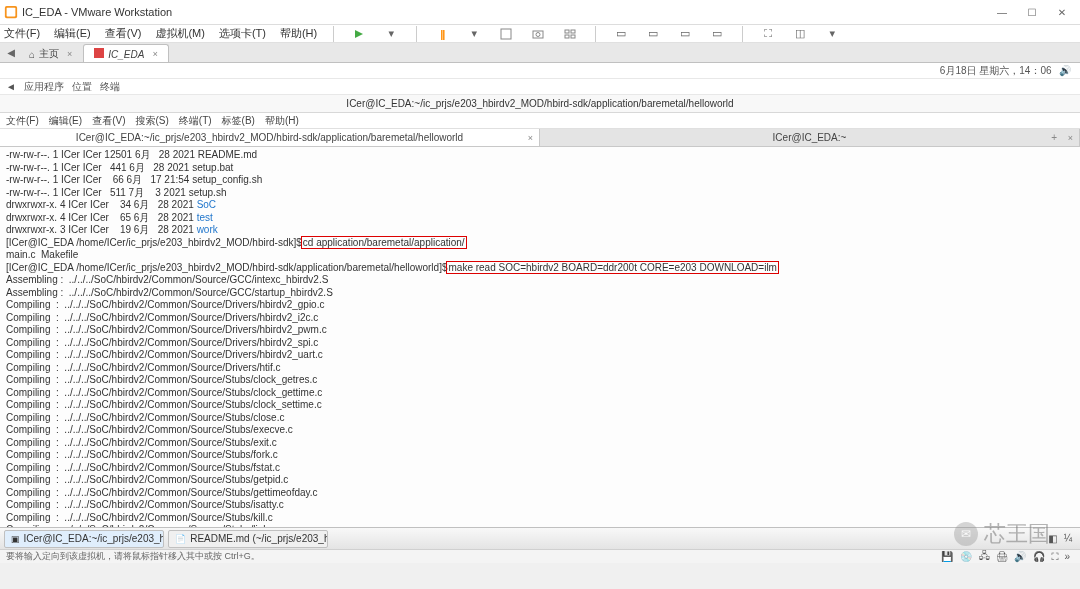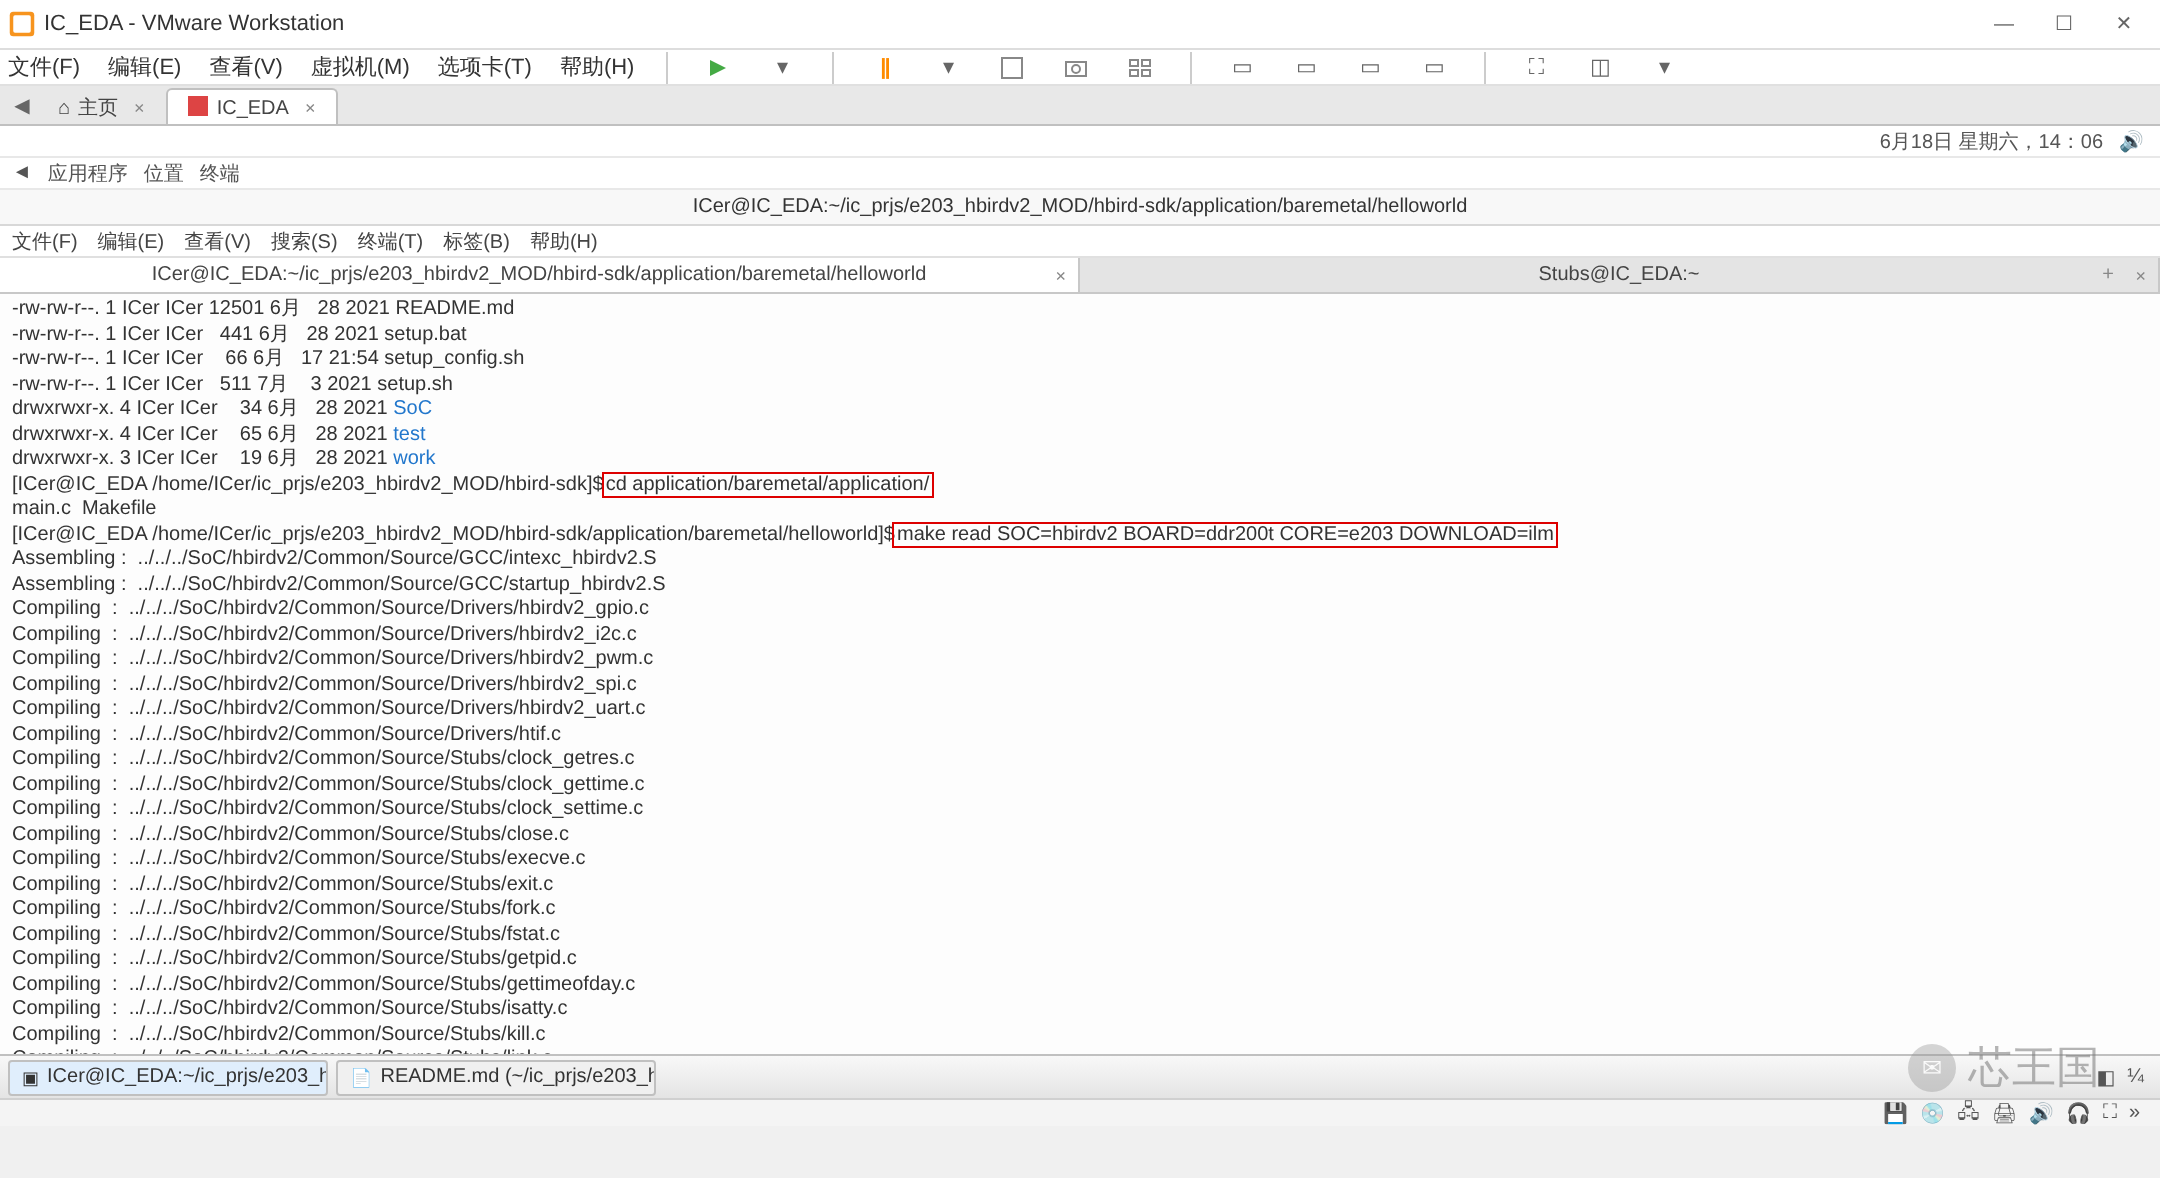--- a/index.html
+++ b/index.html
@@ -9,21 +9,21 @@
 .titlebar-text { flex: 1; font-size: 11px; color: #333; }
 .titlebar-ctrl { display: flex; gap: 2px; }
 .win-btn { width: 28px; height: 16px; display: flex; align-items: center; justify-content: center; font-size: 10px; color: #666; cursor: pointer; }
 .menubar { height: 18px; background: #fff; display: flex; align-items: center; padding: 0 4px; gap: 14px; font-size: 11px; color: #333; border-bottom: 1px solid #e0e0e0; }
 .menubar span { cursor: pointer; }
 .tb-btn { width: 18px; height: 18px; display: flex; align-items: center; justify-content: center; color: #666; font-size: 11px; cursor: pointer; }
 .tb-sep { width: 1px; height: 16px; background: #ccc; margin: 0 2px; }
 .orange-ii { color: #ff8c00; font-weight: bold; letter-spacing: -1px; }
 .tabbar { height: 20px; background: #e8e8e8; display: flex; align-items: center; padding: 0 4px; border-bottom: 1px solid #c0c0c0; }
 .tab { height: 18px; padding: 2px 10px 0; font-size: 10px; color: #444; display: flex; align-items: center; gap: 4px; cursor: pointer; border: 1px solid transparent; border-bottom: none; }
-.tab.active { background: #fff; border-color: #c0c0c0; border-radius: 3px 3px 0 0; }
+.tab.active { background: #fff; border-color: #c0c0c0; border-radius: 3px 3px 0 0; font-style: italic; }
 .tab .x { color: #888; font-size: 9px; margin-left: 4px; }
 .nav-arrow { width: 14px; color: #666; font-size: 10px; text-align: center; cursor: pointer; }
 .timestamp-bar { height: 16px; background: #fff; display: flex; align-items: center; justify-content: flex-end; padding: 0 8px; font-size: 10px; color: #555; border-bottom: 1px solid #e8e8e8; text-align: center; }
 .file-nav-row { height: 16px; background: #fff; display: flex; align-items: center; padding: 0 6px; font-size: 10px; color: #555; gap: 8px; border-bottom: 1px solid #e8e8e8; }
 .location-bar { height: 18px; background: #f8f8f8; display: flex; align-items: center; justify-content: center; font-size: 10px; color: #333; border-bottom: 1px solid #d8d8d8; }
 .term-menubar { height: 16px; background: #fff; display: flex; align-items: center; padding: 0 6px; gap: 10px; font-size: 10px; color: #444; border-bottom: 1px solid #e0e0e0; }
 .term-tabbar { height: 18px; background: #e4e4e4; display: flex; border-bottom: 1px solid #c8c8c8; }
 .term-tab { flex: 1; display: flex; align-items: center; justify-content: center; font-size: 10px; color: #444; border-right: 1px solid #c8c8c8; cursor: pointer; position: relative; }
 .term-tab.active { background: #fff; }
 .term-tab .tx { position: absolute; right: 6px; color: #888; font-size: 9px; }
@@ -146,21 +146,21 @@
   <span>标签(B)</span>
   <span>帮助(H)</span>
 </div>
 
 <div class="term-tabbar">
   <div class="term-tab active">
     <span>ICer@IC_EDA:~/ic_prjs/e203_hbirdv2_MOD/hbird-sdk/application/baremetal/helloworld</span>
     <span class="tx">×</span>
   </div>
   <div class="term-tab">
-    <span>Stubs@IC_EDA:~</span>
+    <span>ICer@IC_EDA:~</span>
     <span class="tplus">+</span>
     <span class="tx">×</span>
   </div>
 </div>
 
 <div class="terminal" id="terminal">-rw-rw-r--. 1 ICer ICer 12501 6月   28 2021 README.md
 -rw-rw-r--. 1 ICer ICer   441 6月   28 2021 setup.bat
 -rw-rw-r--. 1 ICer ICer    66 6月   17 21:54 setup_config.sh
 -rw-rw-r--. 1 ICer ICer   511 7月    3 2021 setup.sh
 drwxrwxr-x. 4 ICer ICer    34 6月   28 2021 <span class="hl-blue">SoC</span>
@@ -221,20 +221,21 @@
     <span class="task-icon">📄</span>
     <span>README.md (~/ic_prjs/e203_hbirdv…</span>
   </div>
   <div class="tray">
     <span>◧</span>
     <span>¼</span>
   </div>
 </div>
 
 <div class="status-hint">
+  <span>要将输入定向到该虚拟机，请将鼠标指针移入其中或按 Ctrl+G。</span>
   <div class="tray">
     <span>💾</span>
     <span>💿</span>
     <span>🖧</span>
     <span>🖨</span>
     <span>🔊</span>
     <span>🎧</span>
     <span>⛶</span>
     <span>»</span>
   </div>

